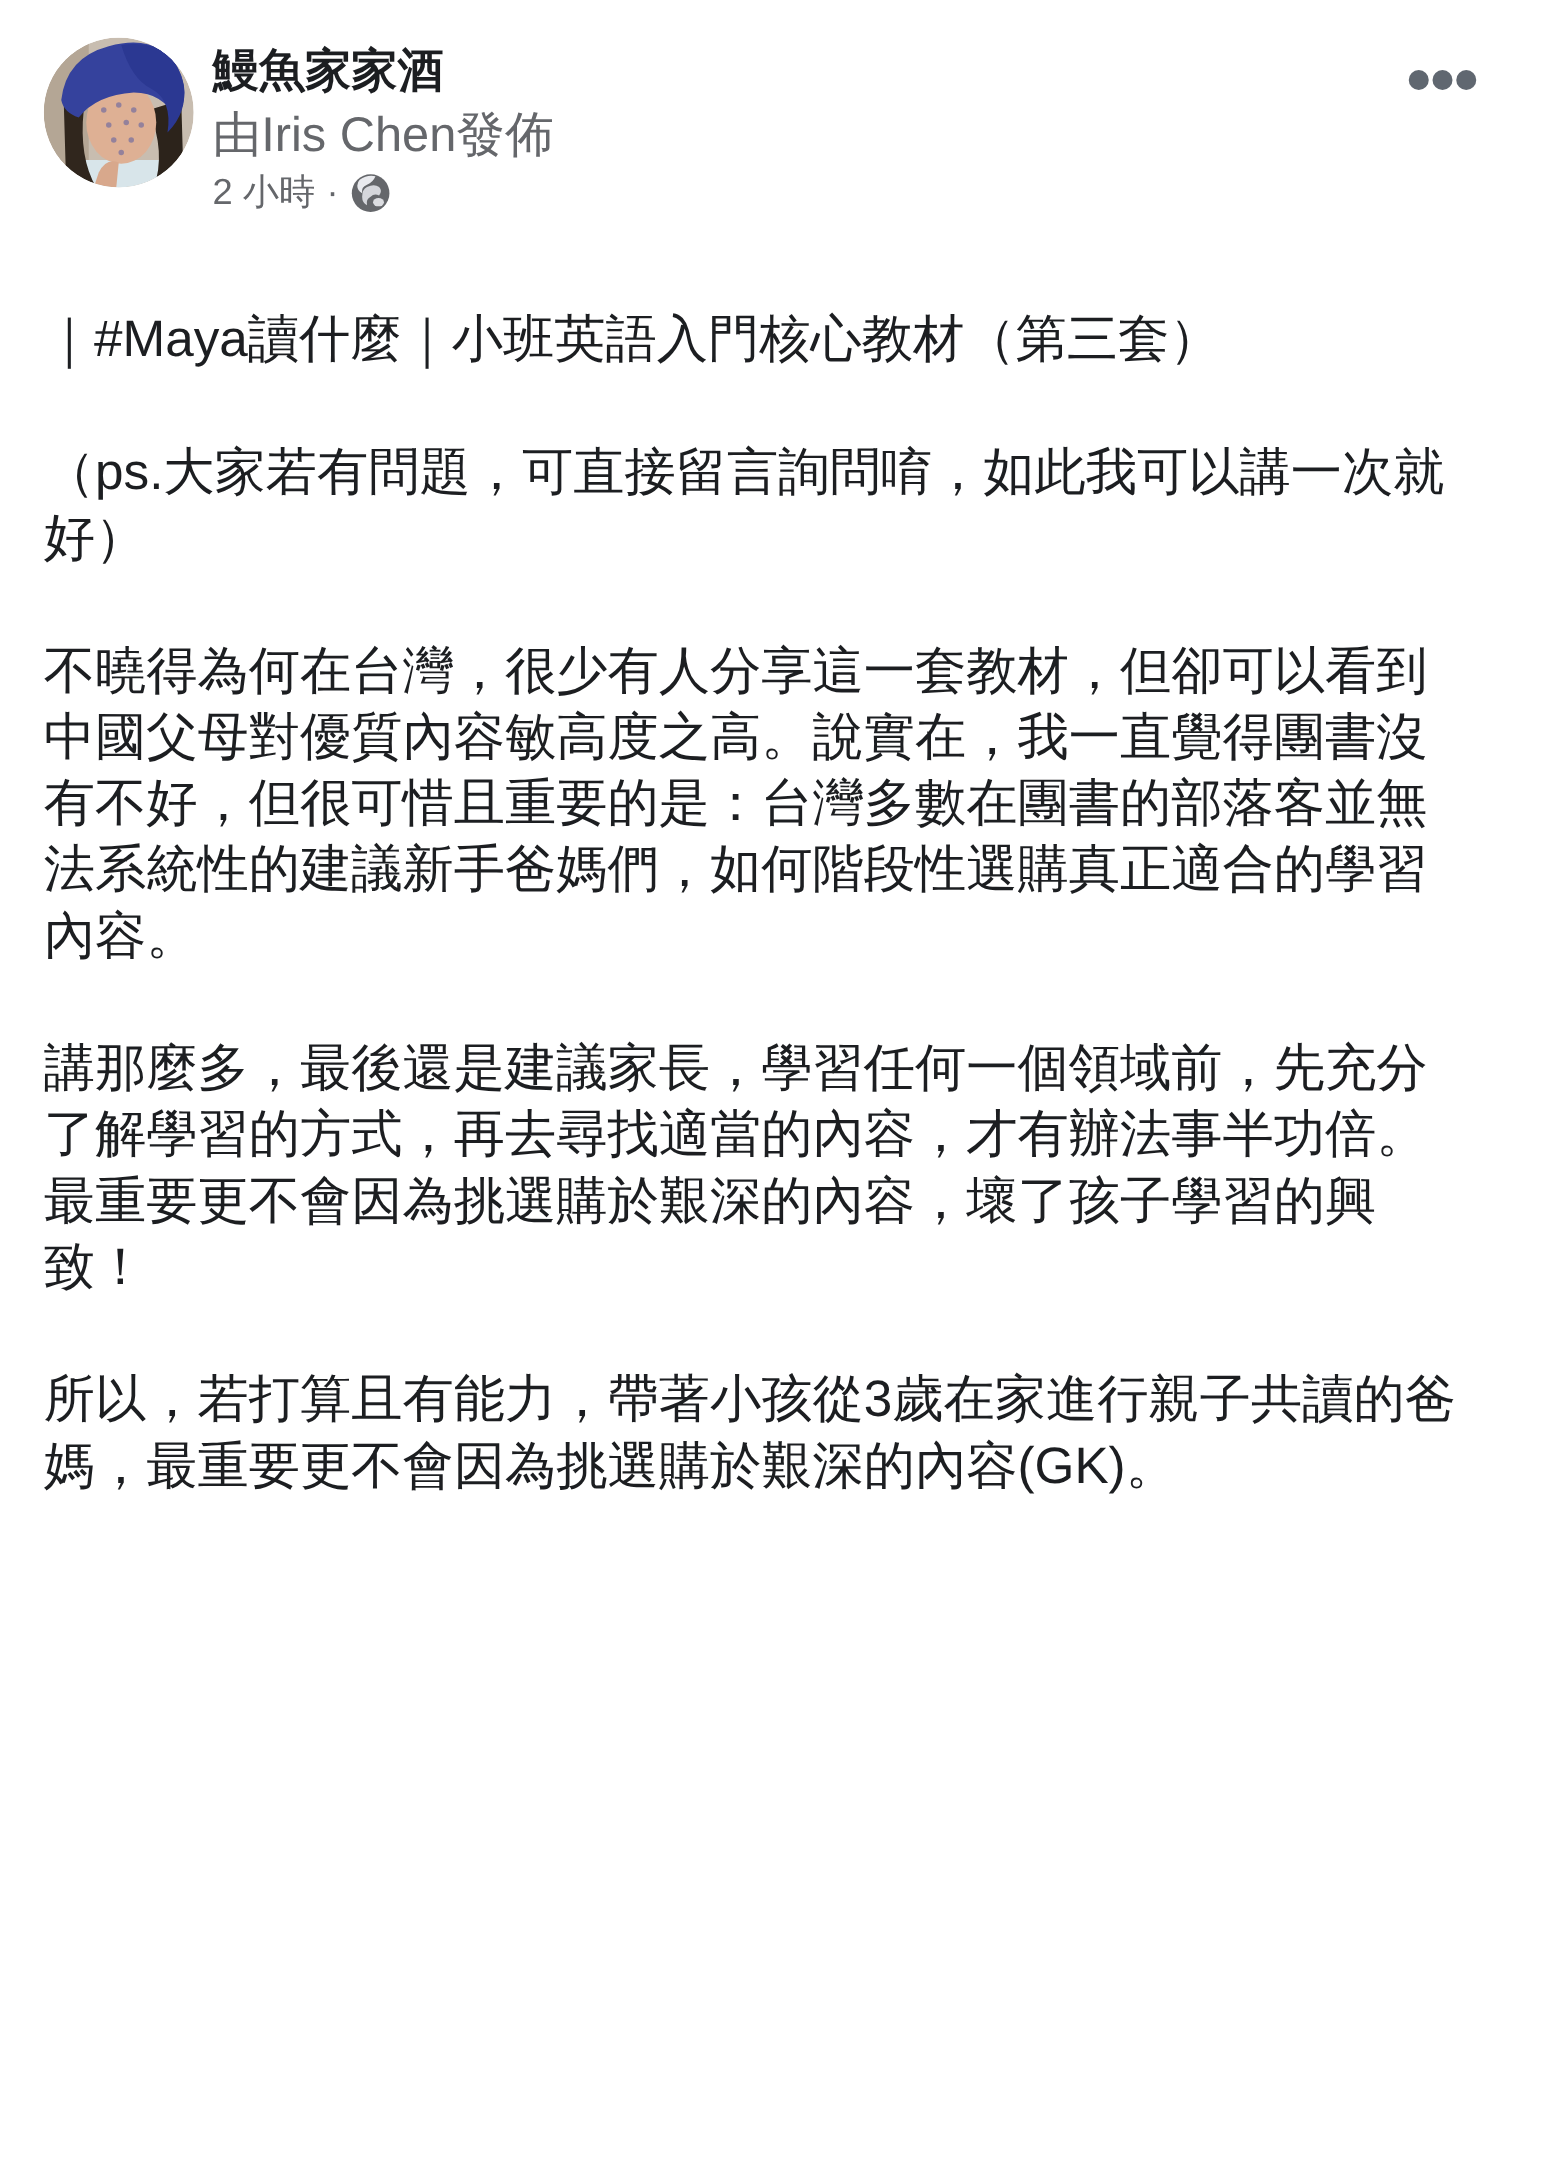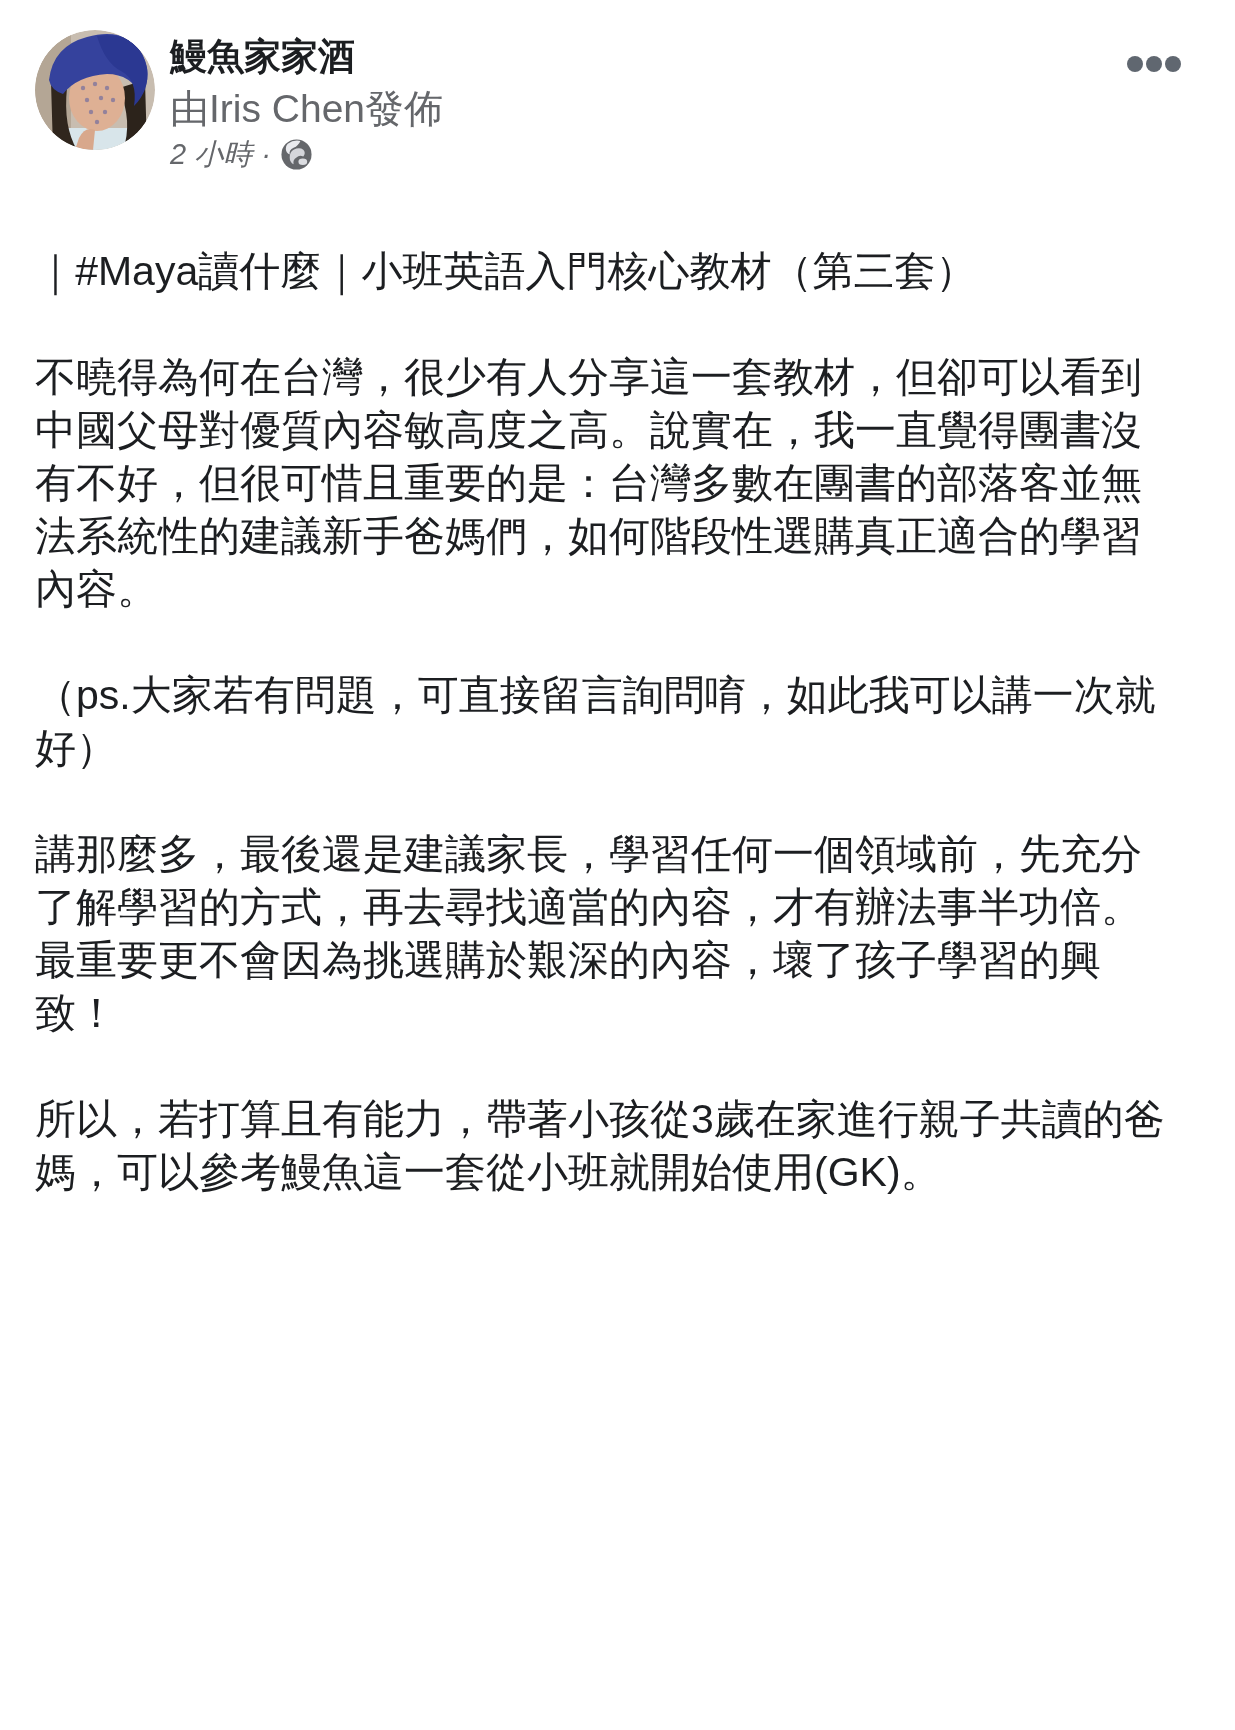--- a/index.html
+++ b/index.html
@@ -42,21 +42,20 @@
     cursor: pointer;
   }
   .meta-row {
     margin-top: 10px;
     display: flex;
     align-items: center;
     gap: 9px;
     font-size: 29px;
     line-height: 36px;
     color: #65676b;
-    font-style: italic;
   }
   .meta-sep { color: #65676b; }
   .globe { width: 33px; height: 33px; display: inline-block; }
   
   .menu-btn {
     position: absolute;
     top: 46px;
     right: 24px;
     display: flex;
     align-items: center;
@@ -141,19 +140,19 @@
       <span style="display:flex;gap:3px;">
         <span class="menu-dot"></span>
           <span class="menu-dot"></span>
           <span class="menu-dot"></span>
       </span>
     </button>
   </div>
 
   <div class="post-body">
     <p>｜#Maya讀什麼｜小班英語入門核心教材（第三套）</p>
+    <p>（ps.大家若有問題，可直接留言詢問唷，如此我可以講一次就好）</p>
     <p>不曉得為何在台灣，很少有人分享這一套教材，但卻可以看到中國父母對優質內容敏高度之高。說實在，我一直覺得團書沒有不好，但很可惜且重要的是：台灣多數在團書的部落客並無法系統性的建議新手爸媽們，如何階段性選購真正適合的學習內容。</p>
-    <p>（ps.大家若有問題，可直接留言詢問唷，如此我可以講一次就好）</p>
     <p>講那麼多，最後還是建議家長，學習任何一個領域前，先充分了解學習的方式，再去尋找適當的內容，才有辦法事半功倍。最重要更不會因為挑選購於艱深的內容，壞了孩子學習的興致！</p>
-    <p>所以，若打算且有能力，帶著小孩從3歲在家進行親子共讀的爸媽，可以參考鰻魚這一套從小班就開始使用(GK)。</p>
+    <p>所以，若打算且有能力，帶著小孩從3歲在家進行親子共讀的爸媽，最重要更不會因為挑選購於艱深的內容(GK)。</p>
   </div>
 
 </div>
 
 </body></html>

